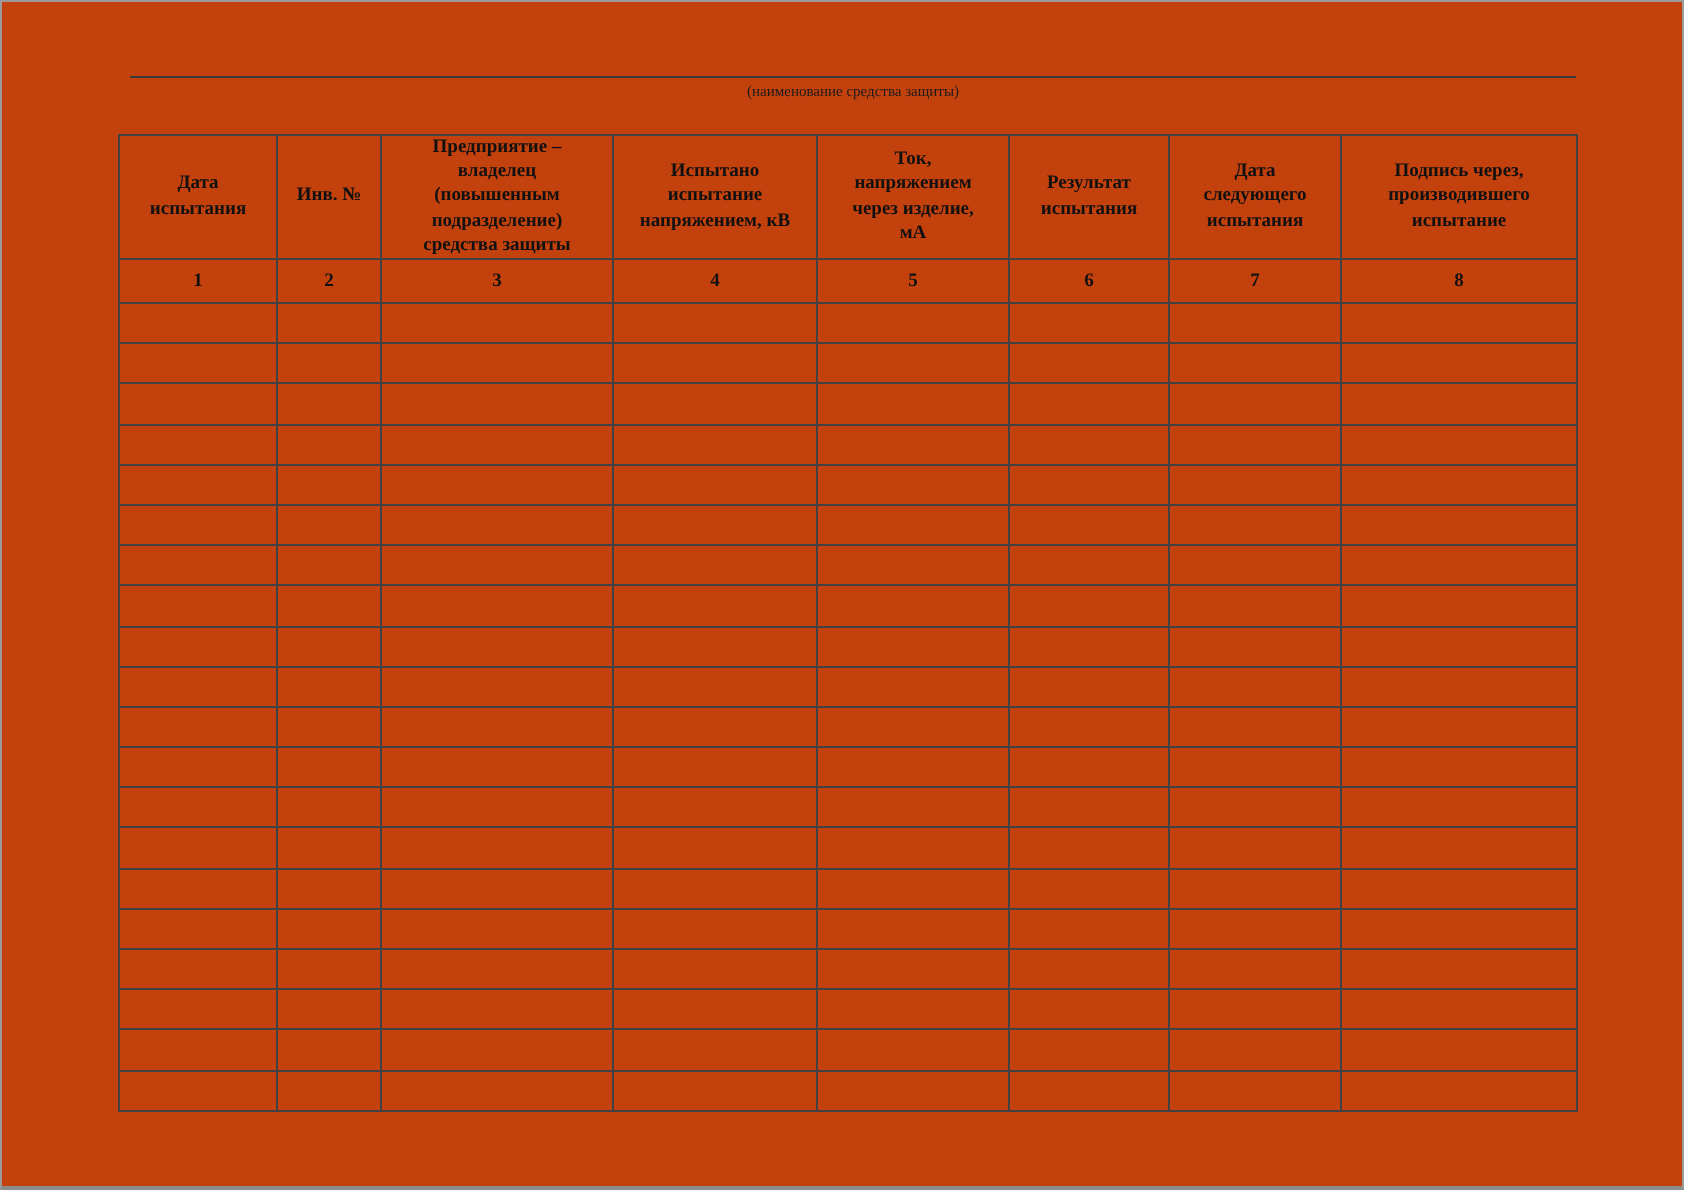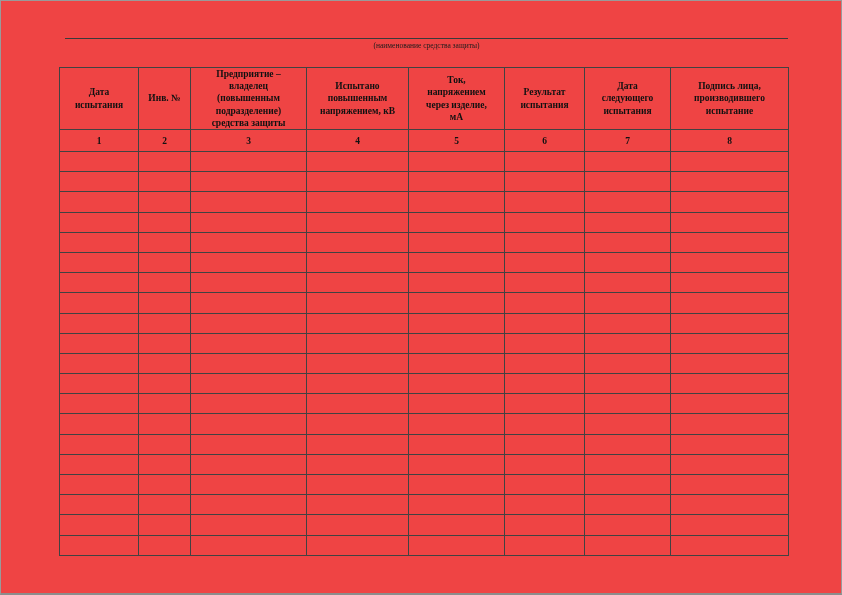--- a/index.html
+++ b/index.html
@@ -6,21 +6,21 @@
     margin: 0;
     padding: 0;
     background: #e8e8e8;
     font-family: "Liberation Serif", "DejaVu Serif", serif;
   }
   .page {
     position: relative;
     width: 842px;
     height: 595px;
     box-sizing: border-box;
-    background: #ef4444;
+    background: #c2410c;
     border: 1px solid #9a9a9a;
     border-bottom: 2px solid #8c8c8c;
     overflow: hidden;
   }
   .name-line {
     position: absolute;
     left: 64px;
     top: 37px;
     width: 723px;
     height: 0;
@@ -100,32 +100,32 @@
       <tr class="header-row">
         <th>Дата
 испытания</th>
         <th>Инв. №</th>
         <th>Предприятие –
 владелец
 (повышенным
 подразделение)
 средства защиты</th>
         <th>Испытано
-повышенным
+испытание
 напряжением, кВ</th>
         <th>Ток,
 напряжением
 через изделие,
 мА</th>
         <th>Результат
 испытания</th>
         <th>Дата
 следующего
 испытания</th>
-        <th>Подпись лица,
+        <th>Подпись через,
 производившего
 испытание</th>
       </tr>
       <tr class="number-row">
         <td>1</td>
         <td>2</td>
         <td>3</td>
         <td>4</td>
         <td>5</td>
         <td>6</td>

